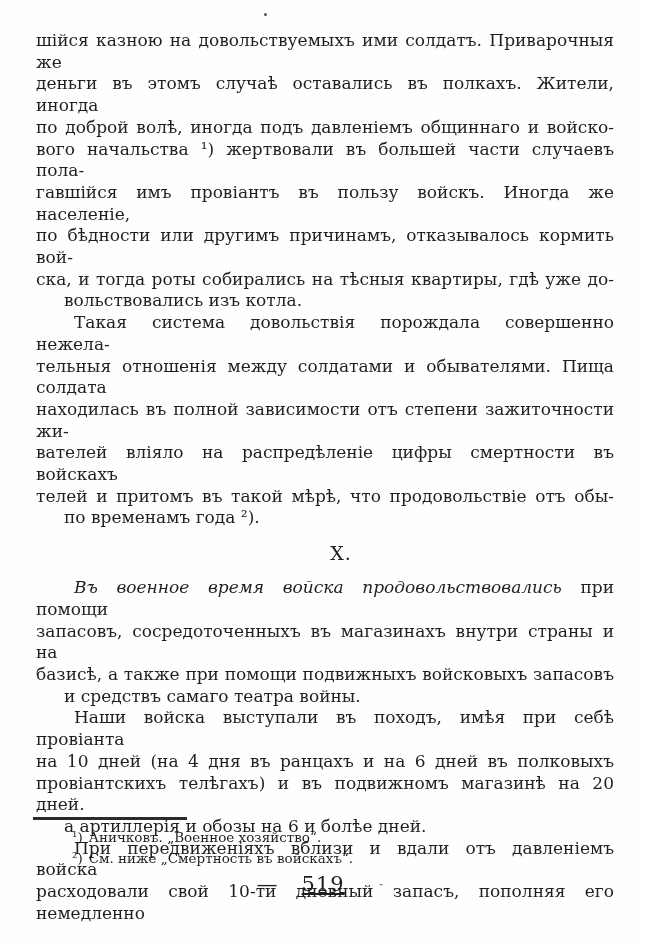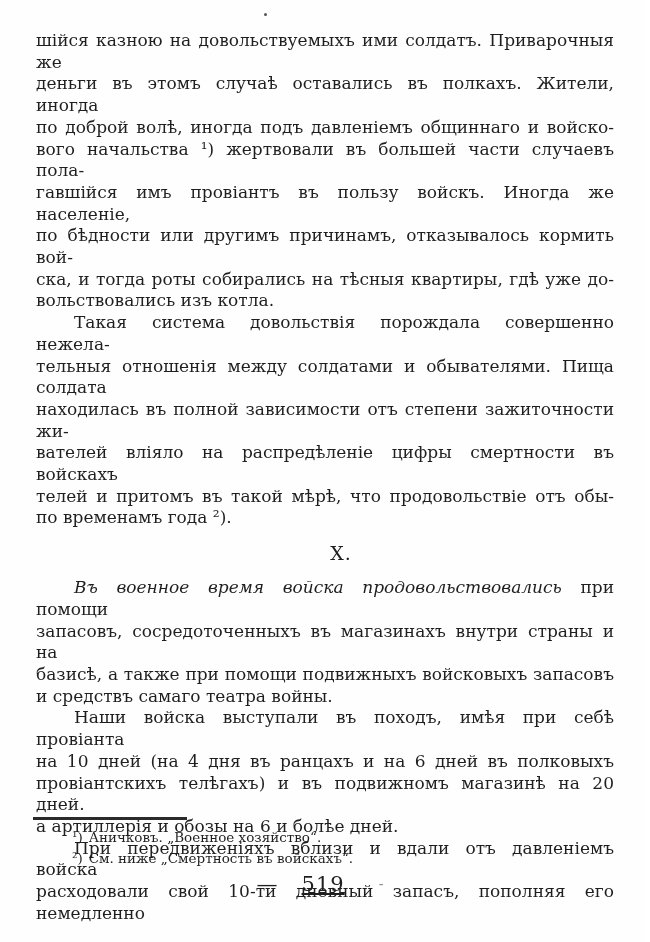--- a/index.html
+++ b/index.html
@@ -20,21 +20,21 @@
     font-size:17px;
   }
   .para{margin:0;padding:0;}
   .line{
     line-height:21.7px;
     min-height:21.7px;
     text-align:justify;
     text-align-last:justify;
     white-space:normal;
   }
-  .line.lastline{text-align-last:left;}
+  .line.lastline{text-align-last:left;margin-left:28px;}
   .line.indent{text-indent:38px;}
   .line i{font-style:italic;}
   .section-heading{
     position:relative;left:16px;
     margin:13px 0 13px 0;
     font-size:19px;font-weight:normal;
     line-height:22px;
     text-align:center;
     letter-spacing:1px;
   }

